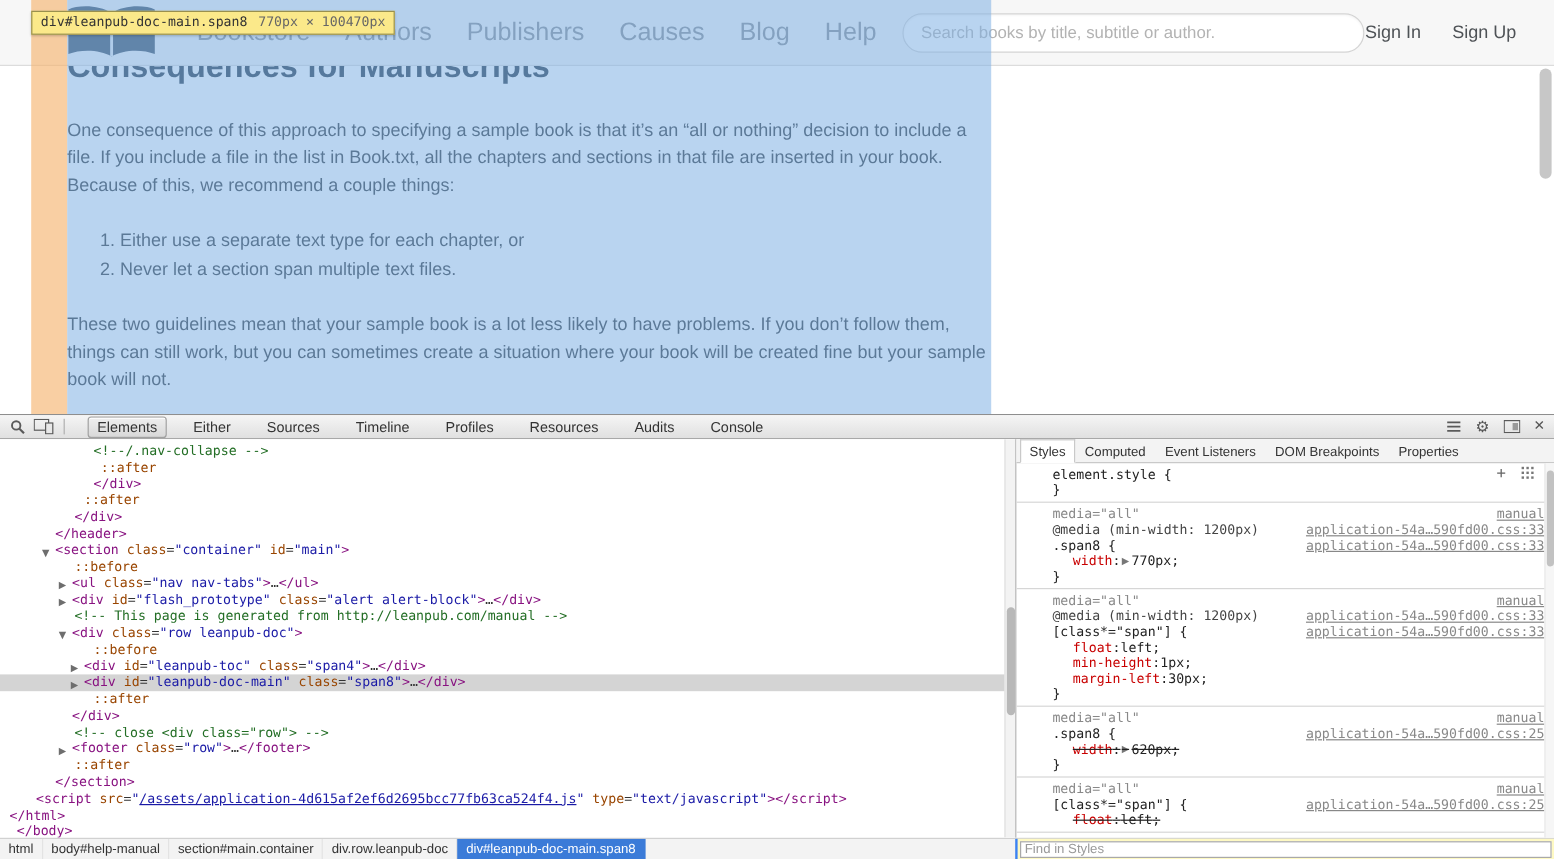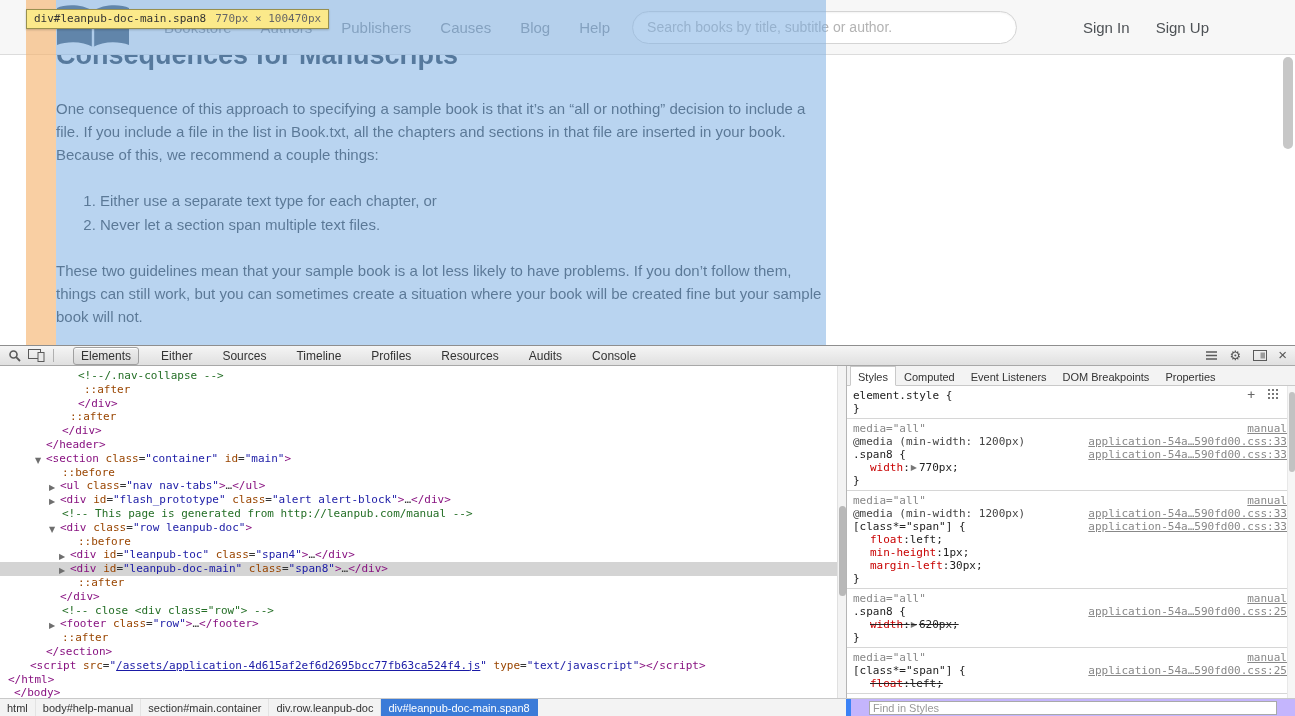--- a/index.html
+++ b/index.html
@@ -6,21 +6,21 @@
   html,body { width:1295px; height:716px; overflow:hidden; background:#fff;
               font-family:"Liberation Sans", sans-serif; }
 
   
   .page-area { position:relative; height:345px; background:#fff; overflow:hidden; }
 
   .site-header { position:absolute; top:0; left:0; right:0; height:55px; z-index:10;
                  background:#f7f7f7; border-bottom:1px solid #dcdcdc;
                  display:flex; align-items:center; padding:0 86px 0 52px; }
   .logo { flex:none; margin-right:30px; height:48px; }
-  .main-nav { display:flex; gap:29px; font-size:15px; color:#8a8f94; white-space:nowrap; }
+  .main-nav { display:flex; gap:29px; font-size:21px; color:#8a8f94; white-space:nowrap; }
   .nav-link { cursor:pointer; }
   .search-pill { margin-left:22px; flex:none; width:385px; height:33px;
                  border:1px solid #d4d4d4; border-radius:17px; background:#fff;
                  display:flex; align-items:center; padding:0 14px;
                  box-shadow:inset 0 1px 2px rgba(0,0,0,.05); }
   .search-pill input { border:none; outline:none; width:100%; font-size:14px; color:#444;
                        background:transparent; font-family:"Liberation Sans",sans-serif; }
   .search-pill input::placeholder { color:#b3b3b3; }
   .auth-links { margin-left:auto; display:flex; gap:26px; font-size:15px; color:#4e5256; white-space:nowrap; }
   .auth-link { cursor:pointer; }
@@ -82,21 +82,21 @@
                          background:#b8b8b8; border-radius:4px; }
 
   .styles-panel { flex:1; border-left:1px solid #b5b5b5; display:flex; flex-direction:column; min-width:0; position:relative; background:#fff; }
   .styles-tabs { height:20px; flex:none; background:#f3f3f3; border-bottom:1px solid #c9c9c9;
                  display:flex; align-items:stretch; padding:0 3px; }
   .styles-tab { font-size:11px; color:#333; padding:4px 7px 3px; border:1px solid transparent;
                 margin-bottom:-1px; cursor:pointer; white-space:nowrap; }
   .styles-tab.active { background:#fff; border-color:#c9c9c9; border-bottom-color:#fff; }
   .styles-body { flex:1; overflow:hidden; font:11px/13px "DejaVu Sans Mono", monospace; }
   .sec { border-bottom:1px solid #d6d6d6; padding:3px 8px 3px 6px; position:relative; }
-  .srow { display:flex; white-space:nowrap; color:#222; }
+  .srow { display:flex; white-space:nowrap; color:#222;margin-left:24px; }
   .sleft { flex:none; }
   .sright { margin-left:auto; color:#888; text-decoration:underline; cursor:pointer; padding-left:8px; }
   .mediaattr .sleft { color:#888; }
   .mediaquery .sleft { color:#444; }
   .selector .sleft, .elemstyle .sleft, .close .sleft { color:#222; }
   .prop { padding-left:17px; }
   .prop.struck { text-decoration:line-through; }
   .pname { color:var(--prop-name-color,#c80000); }
   .pval { color:#222; }
   .parr { font-size:8px; color:#777; margin:0 2px 0 1px; font-family:"DejaVu Sans",sans-serif; }
@@ -108,21 +108,21 @@
                                   0 8px #777, 4px 8px #777, 8px 8px #777; }
   .sp-scrollbar { position:absolute; right:0; top:20px; bottom:0; width:8px;
                   background:#f6f6f6; border-left:1px solid #e8e8e8; }
   .sp-scrollbar .thumb { position:absolute; left:1px; top:6px; width:6px; height:80px;
                          background:#c2c2c2; border-radius:3px; }
 
   .dt-bottom { height:18px; flex:none; display:flex; border-top:1px solid #c9c9c9; background:#f3f3f3; }
   .crumbs { width:846px; flex:none; display:flex; align-items:stretch; font-size:11px; color:#333; overflow:hidden; }
   .crumb { display:flex; align-items:center; padding:0 7px; cursor:pointer; border-right:1px solid #e3e3e3; white-space:nowrap; }
   .crumb.sel { background:var(--crumb-selected,#3b7bd8); color:#fff; border-right-color:transparent; }
-  .find-wrap { flex:1; border-left:5px solid #3b82f6; display:flex; align-items:center; padding:0 18px; background:#c4b5fd; }
+  .find-wrap { flex:1; border-left:2px solid #3b82f6; display:flex; align-items:center; padding:0 2px; background:#fef9c3; }
   .find-wrap input { flex:1; height:14px; border:1px solid #a9a9a9; background:#fff; font-size:11px;
                      padding:0 3px; color:#444; outline:none; font-family:"Liberation Sans",sans-serif; }
   .find-wrap input::placeholder { color:#999; }
 </style>
 </head>
 <body>
 
 <div class="page-area">
 
   <div class="site-header">

